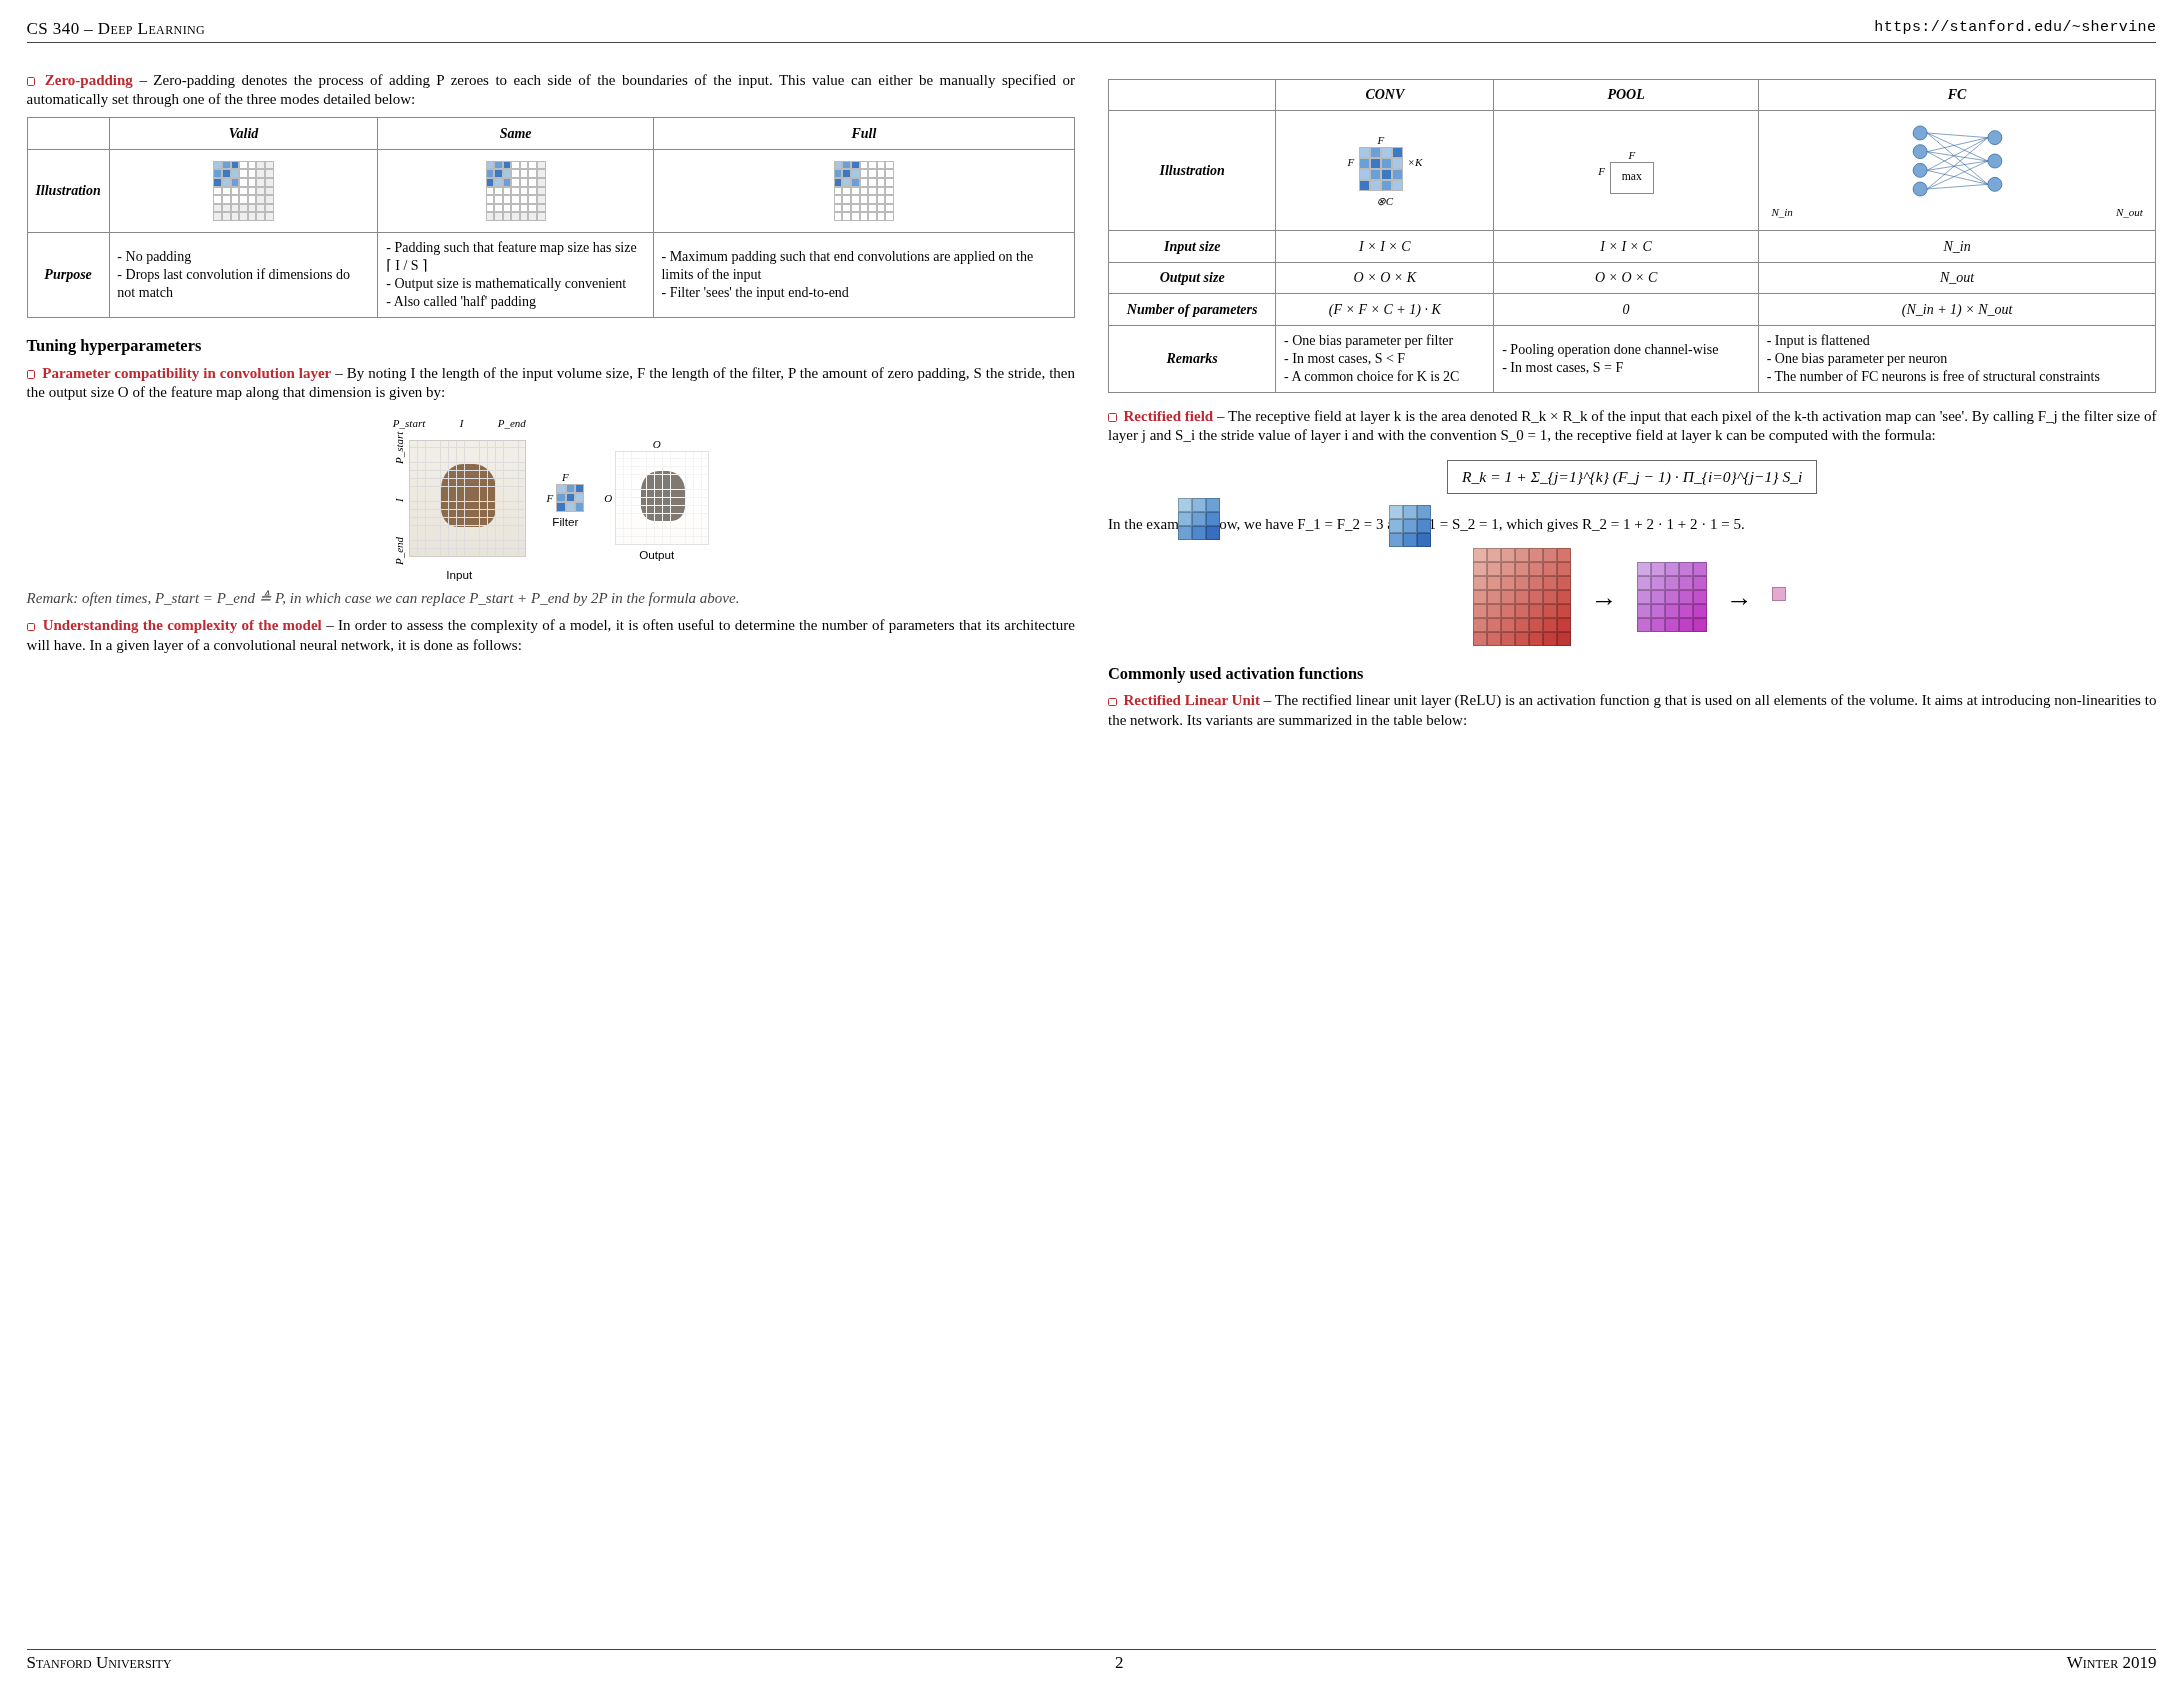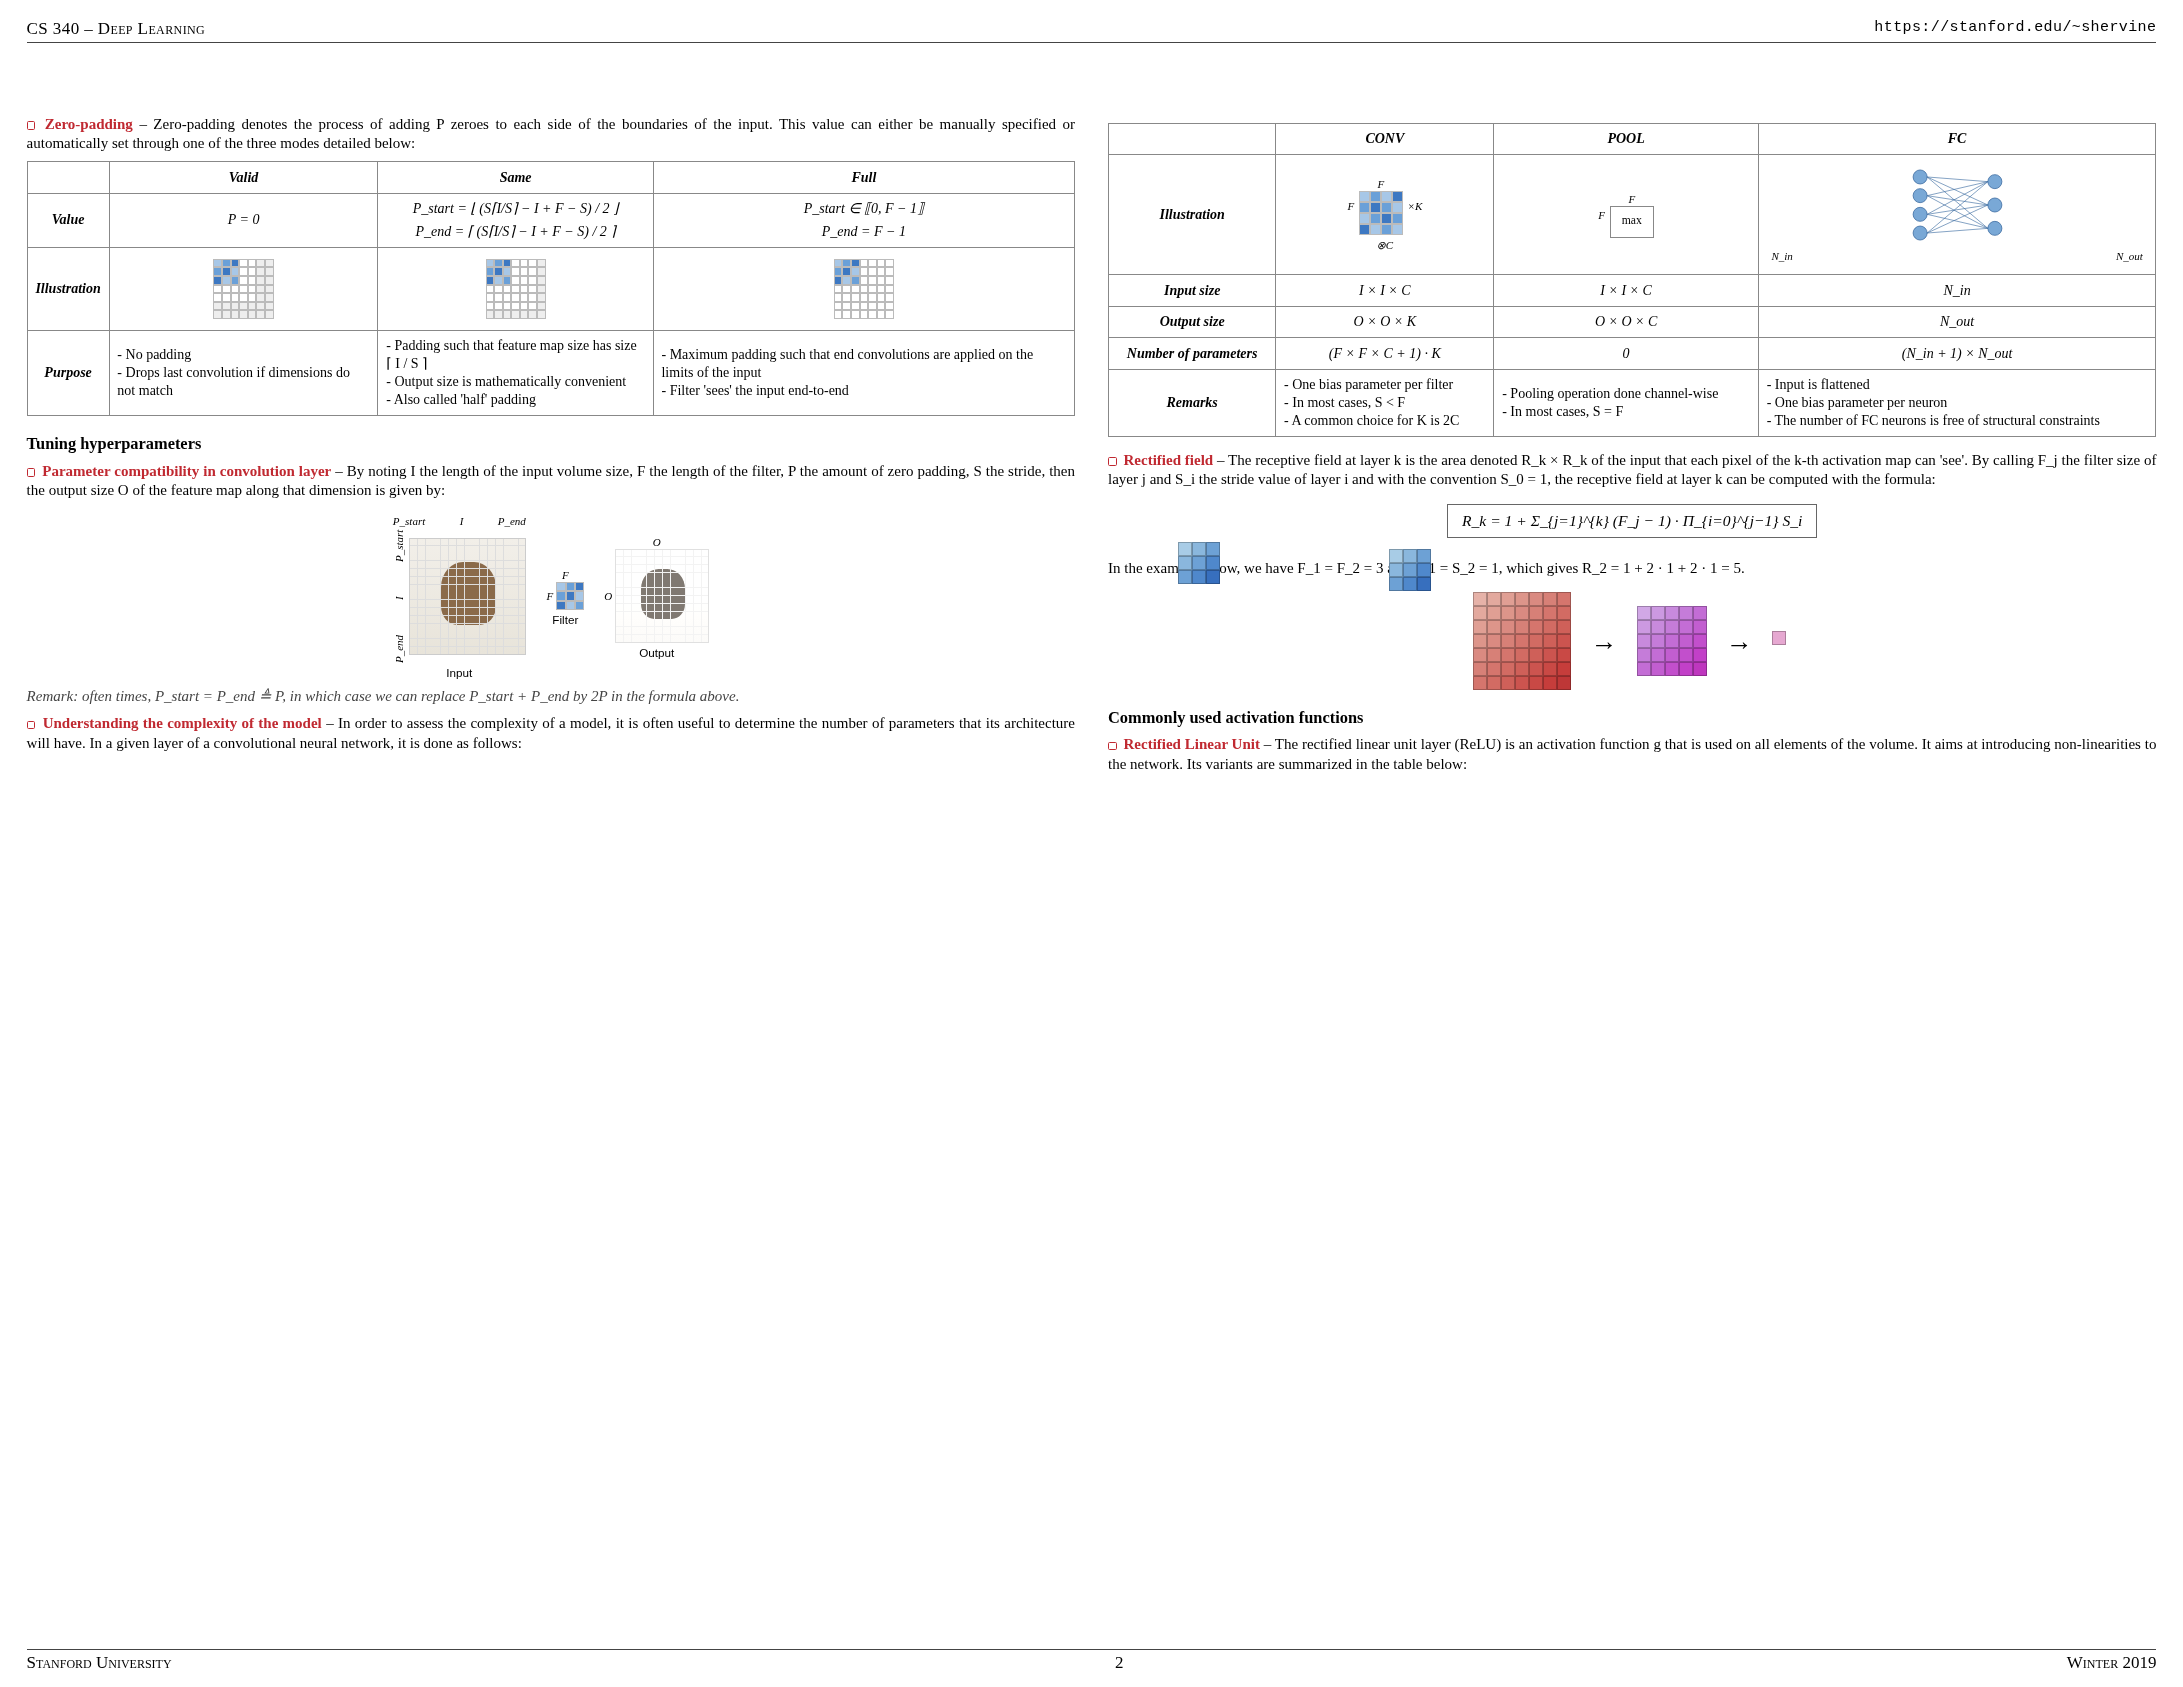--- a/index.html
+++ b/index.html
@@ -32,21 +32,21 @@
     border-top: 0.8px solid #444;
     padding-top: 3.1px;
     margin-top: 23.4px;
     position: absolute;
     bottom: 14px; left: 26.6px; right: 26.6px;
   }
   .cols {
     display: flex;
     gap: 33px;
   }
-  .col { flex: 1; font-size: 15px; line-height: 1.28; margin-top: 44px; }
+  .col { flex: 1; font-size: 15px; line-height: 1.28; }
   .term { color: #c02931; font-weight: bold; }
   .bullet-icon {
     display: inline-block;
     width: 8.6px; height: 8.6px;
     border: 1.2px solid #c02931;
     border-radius: 1.6px;
     margin-right: 3.1px;
     vertical-align: -0.8px;
   }
   table.grid {
@@ -125,34 +125,20 @@
       <span>– Zero-padding denotes the process of adding P zeroes to each side of the boundaries of the input. This value can either be manually specified or automatically set through one of the three modes detailed below:</span>
     </p>
 
     <table class="grid">
       <tbody>
           <tr>
         <th></th>
         <th>Valid</th>
         <th>Same</th>
         <th>Full</th>
-      </tr>
-      <tr>
-        <th>Value</th>
-        <td class="mathit">P = 0</td>
-        <td class="mathit">
-          <div>P_start = ⌊ (S⌈I/S⌉ − I + F − S) / 2 ⌋</div>
-          <div style="height:4.7px"></div>
-          <div>P_end  = ⌈ (S⌈I/S⌉ − I + F − S) / 2 ⌉</div>
-        </td>
-        <td class="mathit">
-          <div>P_start ∈ ⟦0, F − 1⟧</div>
-          <div style="height:4.7px"></div>
-          <div>P_end = F − 1</div>
-        </td>
       </tr>
       <tr>
         <th>Illustration</th>
         <td class="illus-cell"><span class="mini-grid" id="mg-valid">
                 <div class="c b1"></div>
                 <div class="c b2"></div>
                 <div class="c b3"></div>
                 <div class="c "></div>
                 <div class="c "></div>
                 <div class="c g"></div>

